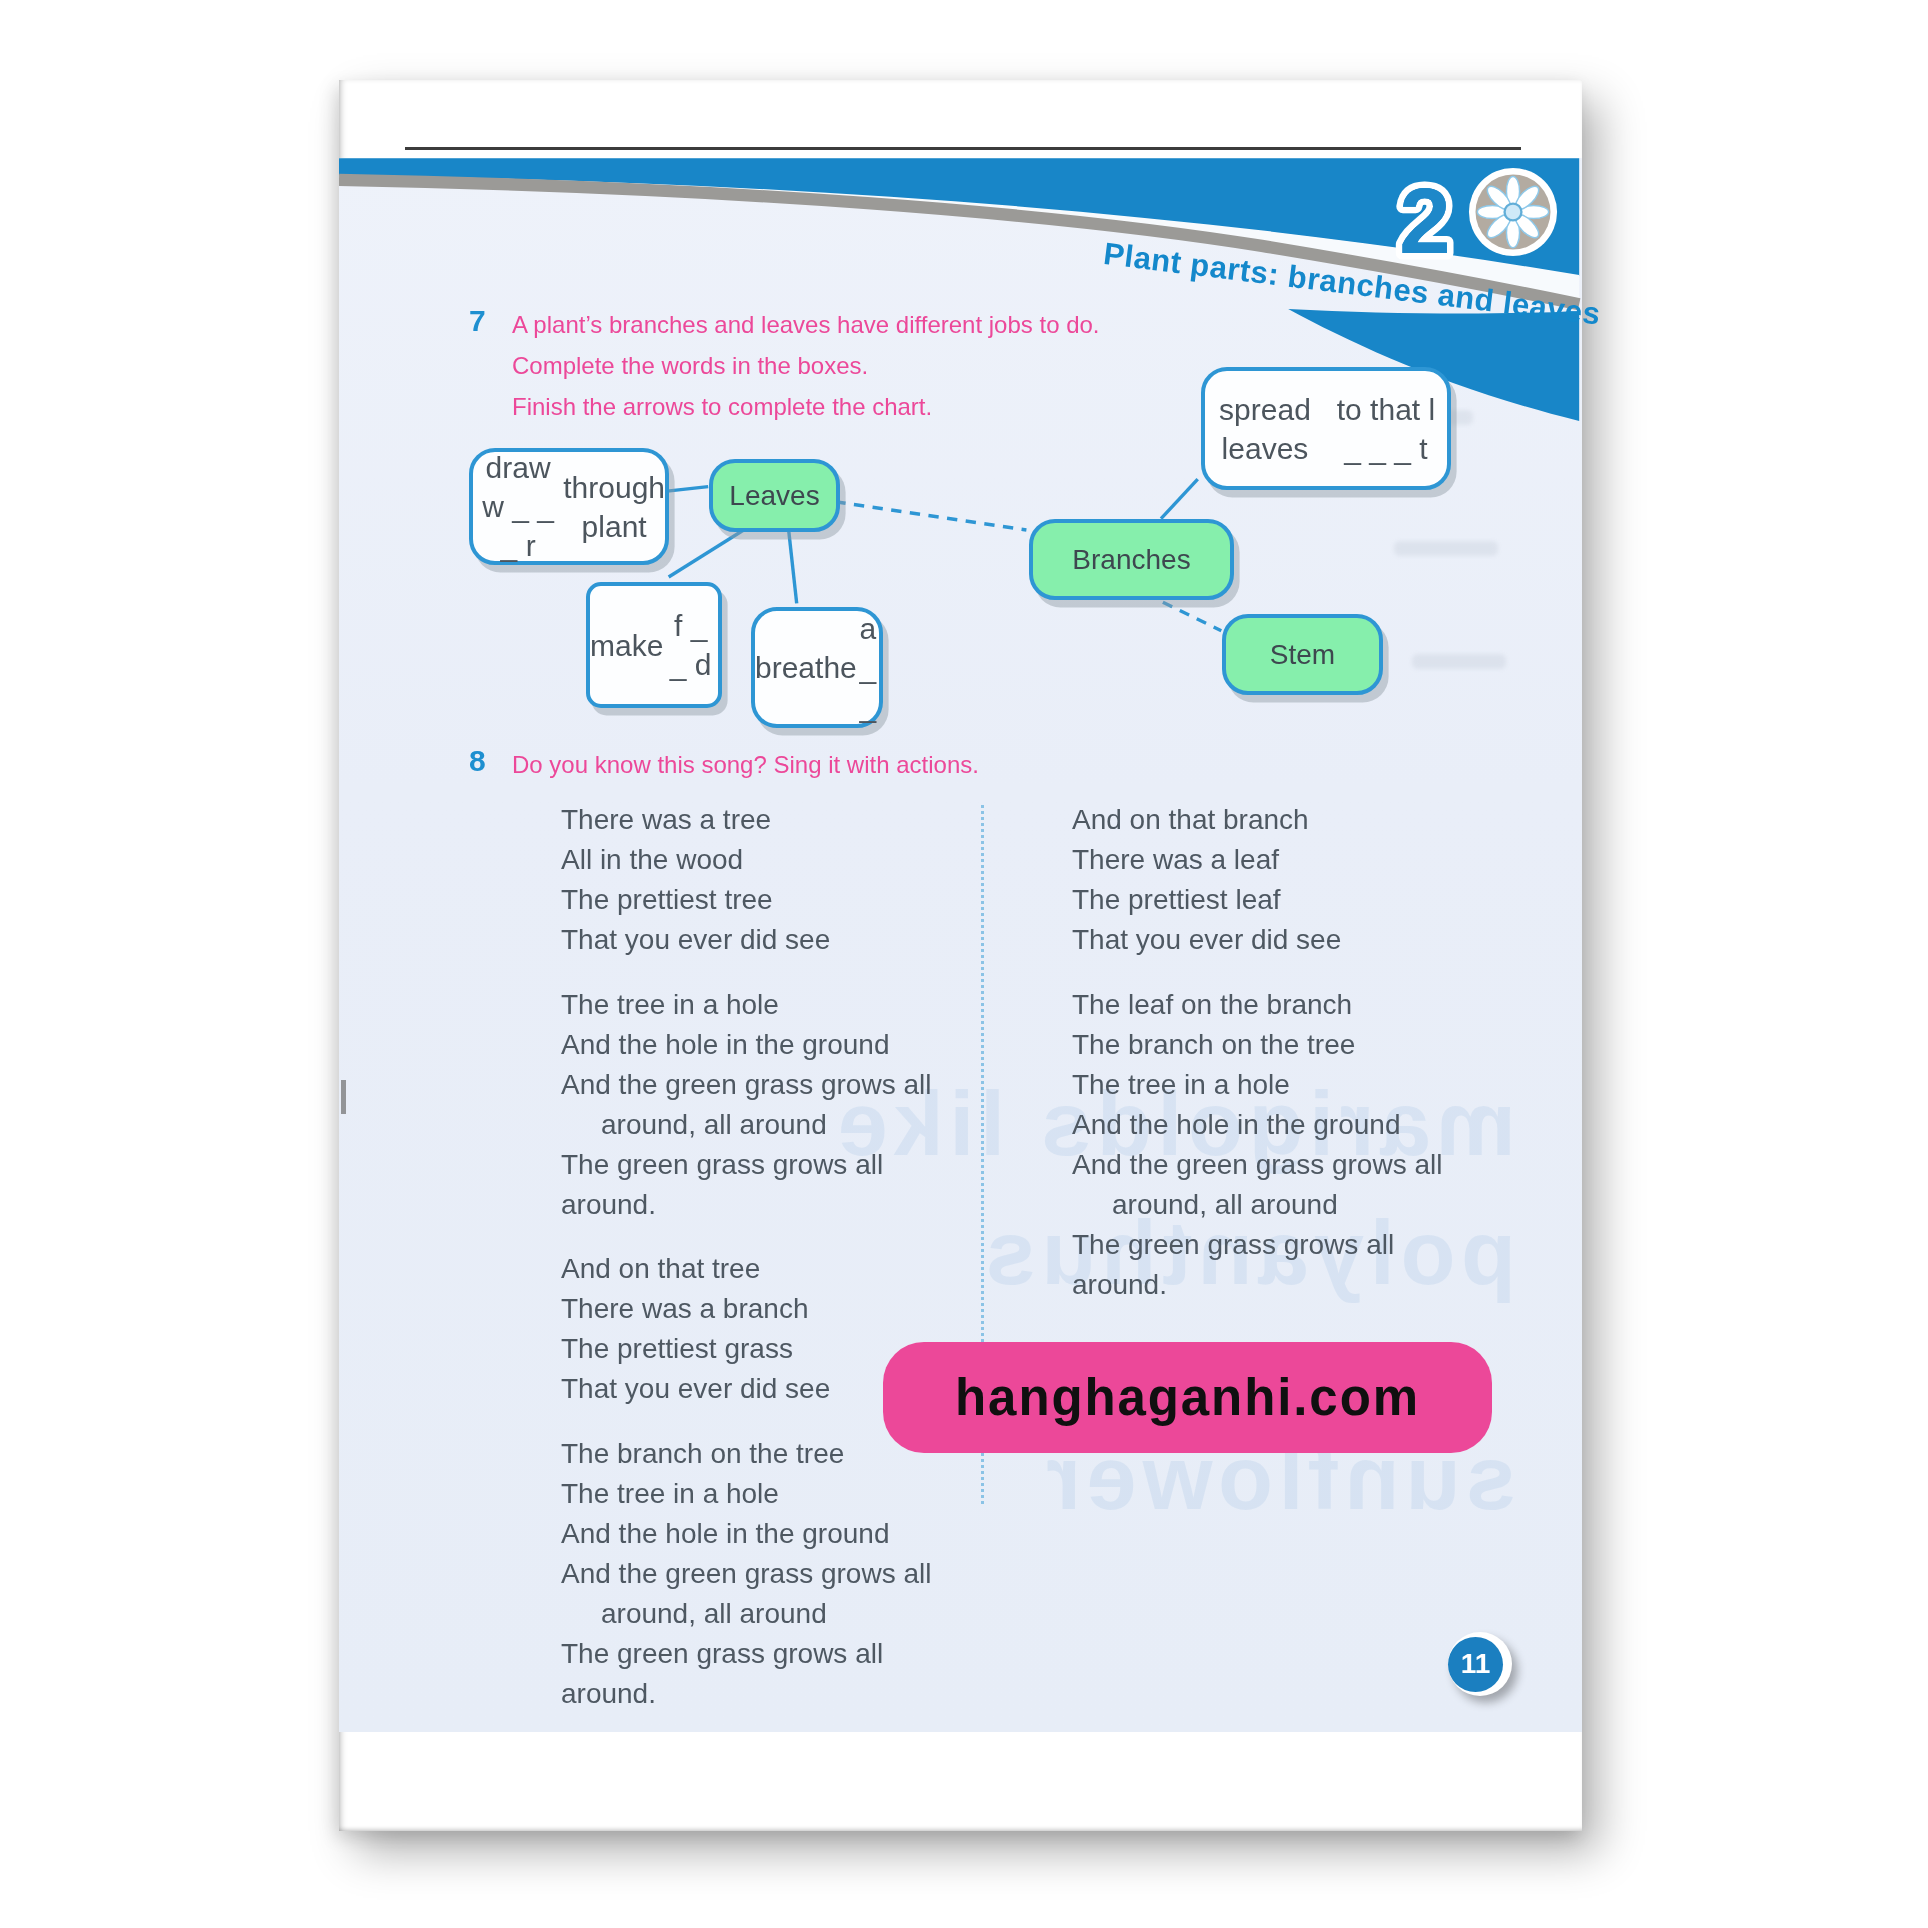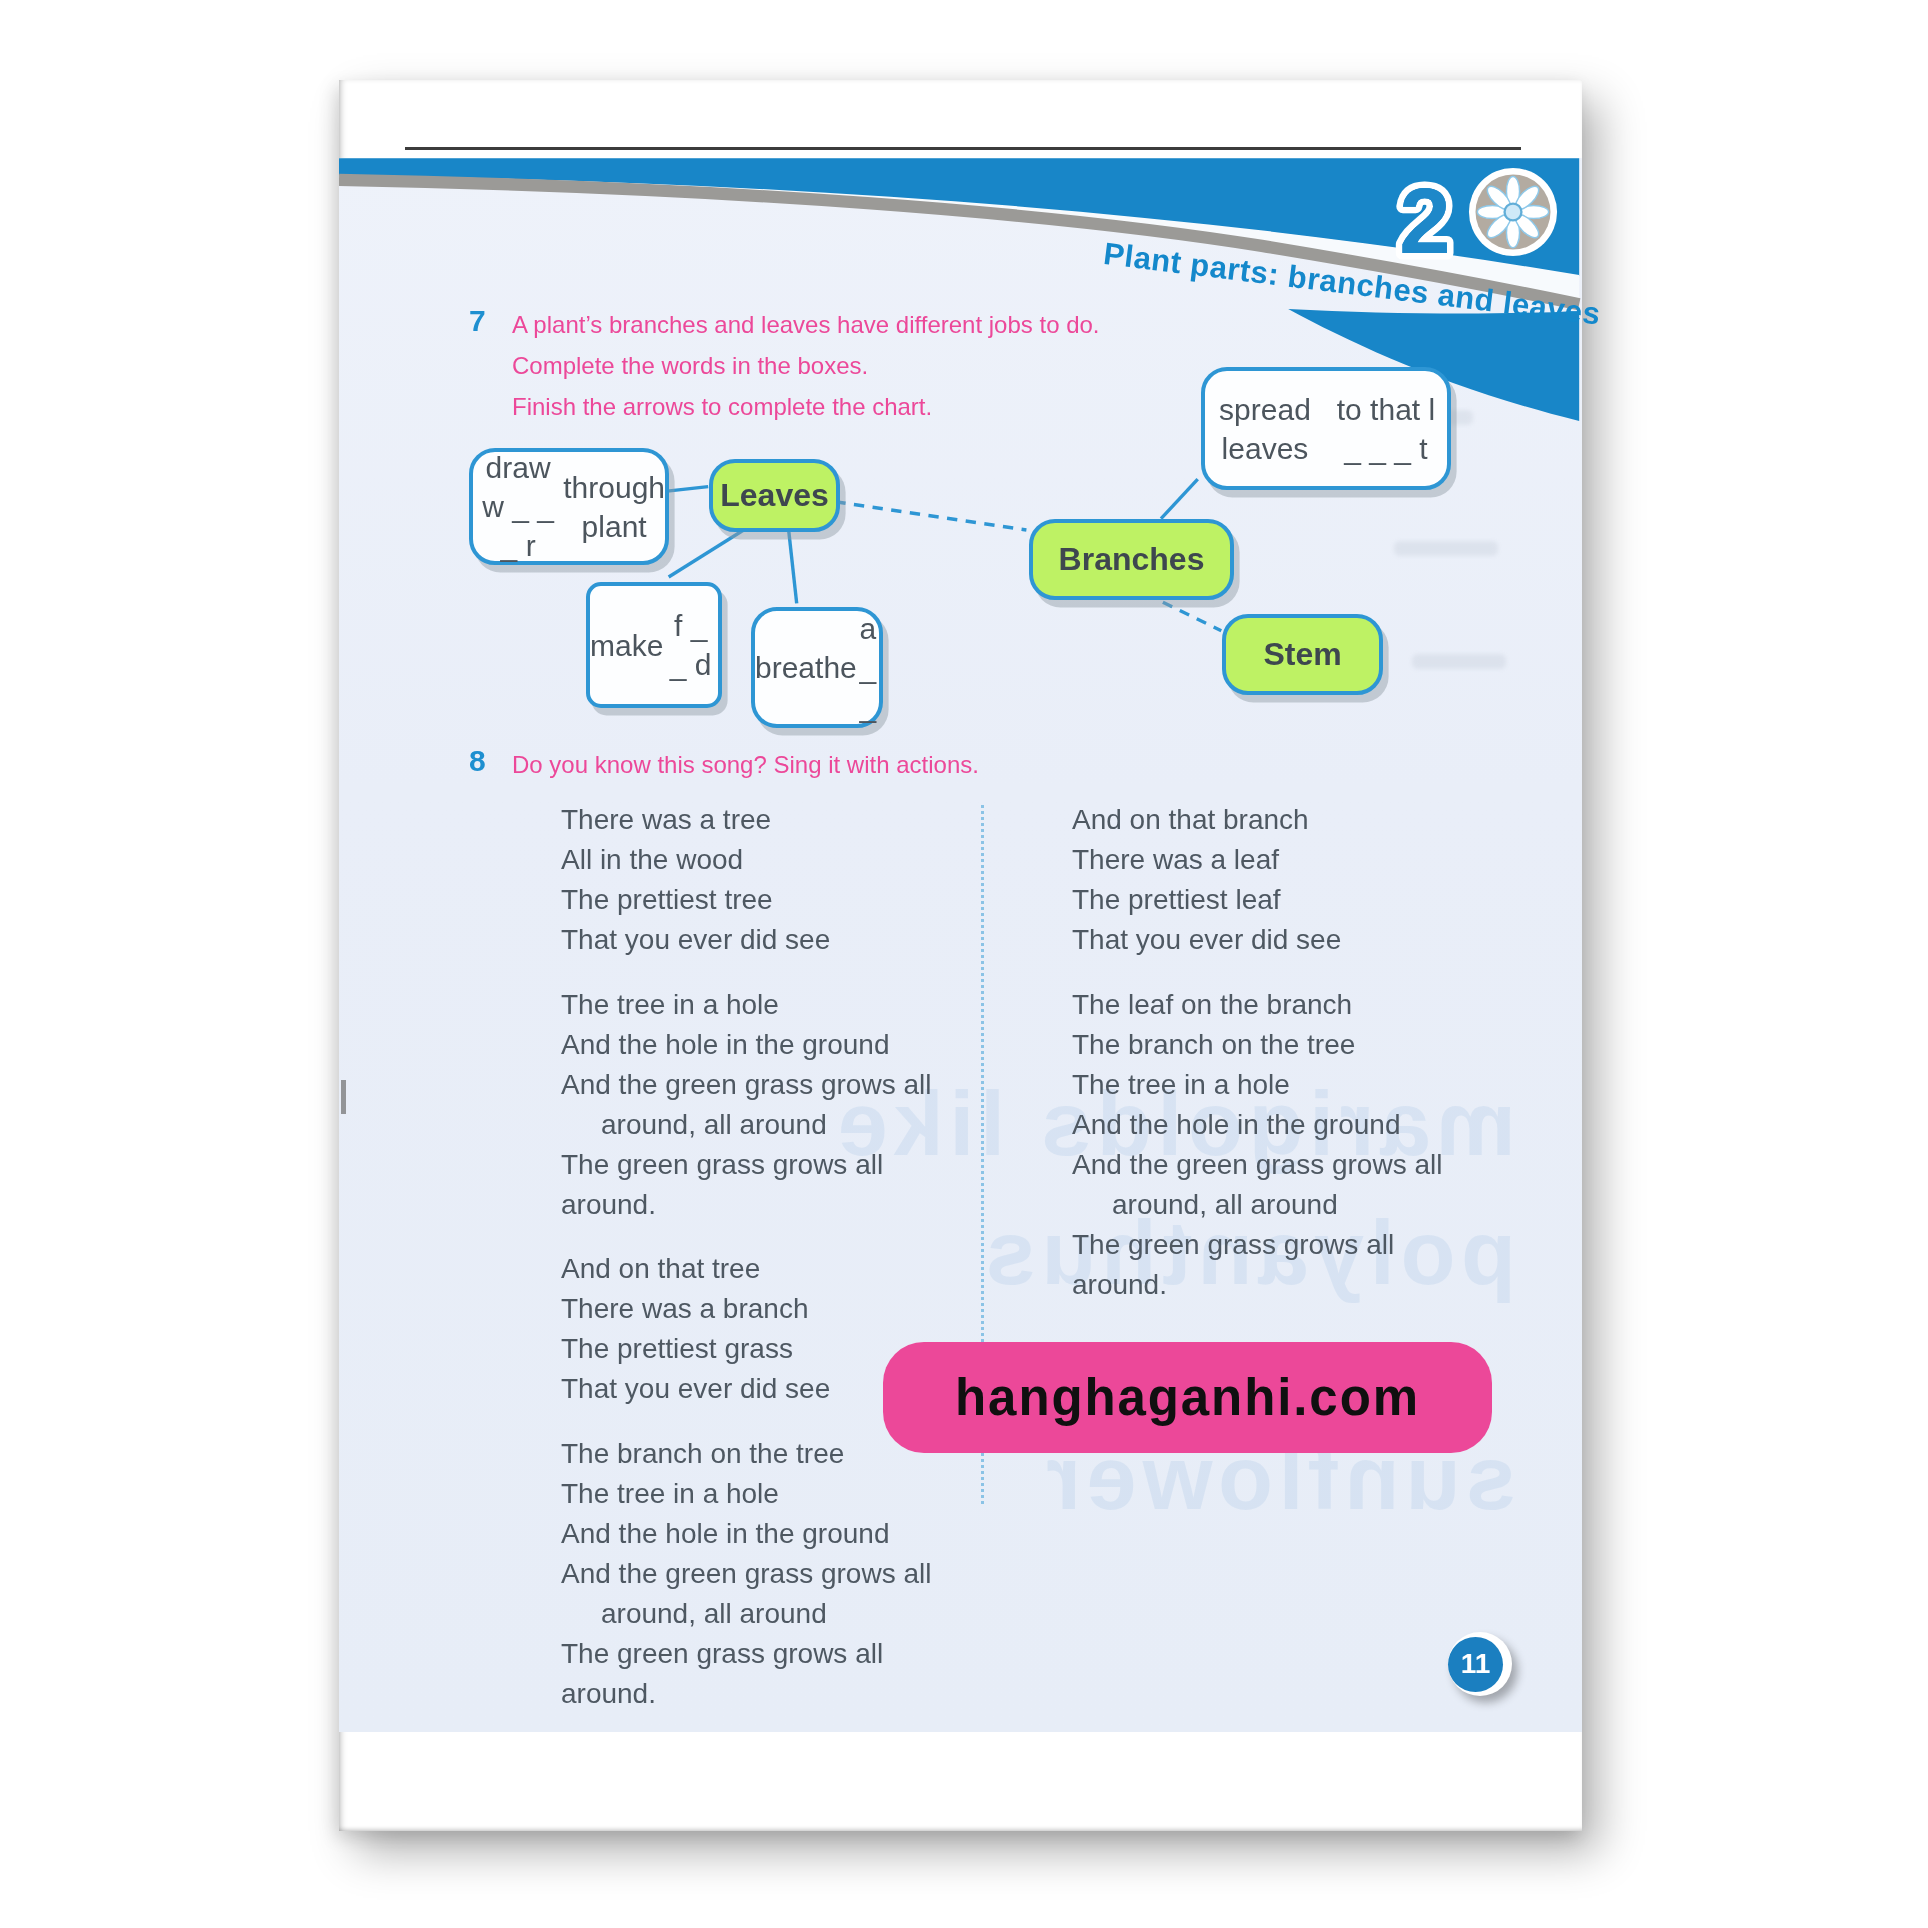--- a/index.html
+++ b/index.html
@@ -32,21 +32,21 @@
   .ex-text{color:#ec4899;font-weight:normal;font-size:24px;line-height:41px;}
 
   
   .chart-box{
     position:absolute;border:4.7px solid #2e96d4;border-radius:26px;background:#fdfeff;
     box-shadow:5.6px 7.5px 0 rgba(145,155,165,.45);
     display:flex;flex-direction:row;align-items:center;justify-content:center;
     font-size:30px;line-height:39px;color:#4c555d;text-align:center;
   }
   .chart-box .bline{white-space:pre-wrap;}
-  .part-box{background:#bef264;font-weight:bold;color:#3e474f;font-size:32px;}
+  .part-box{background:#86efac;font-weight:normal;color:#3e474f;font-size:28px;}
   .connector-svg{position:absolute;left:0;top:0;width:1243px;height:1751px;pointer-events:none;}
 
   
   .song-col{position:absolute;font-size:28px;line-height:40px;color:#4e5862;z-index:2;}
   .stanza{margin-bottom:24.5px;margin-left:48px;}
   .song-line.indent{padding-left:40px;}
   .divider{
     position:absolute;left:642px;top:725px;height:699px;width:0;
     border-left:3.8px dotted #74b9e2;opacity:.8;z-index:1;
   }

